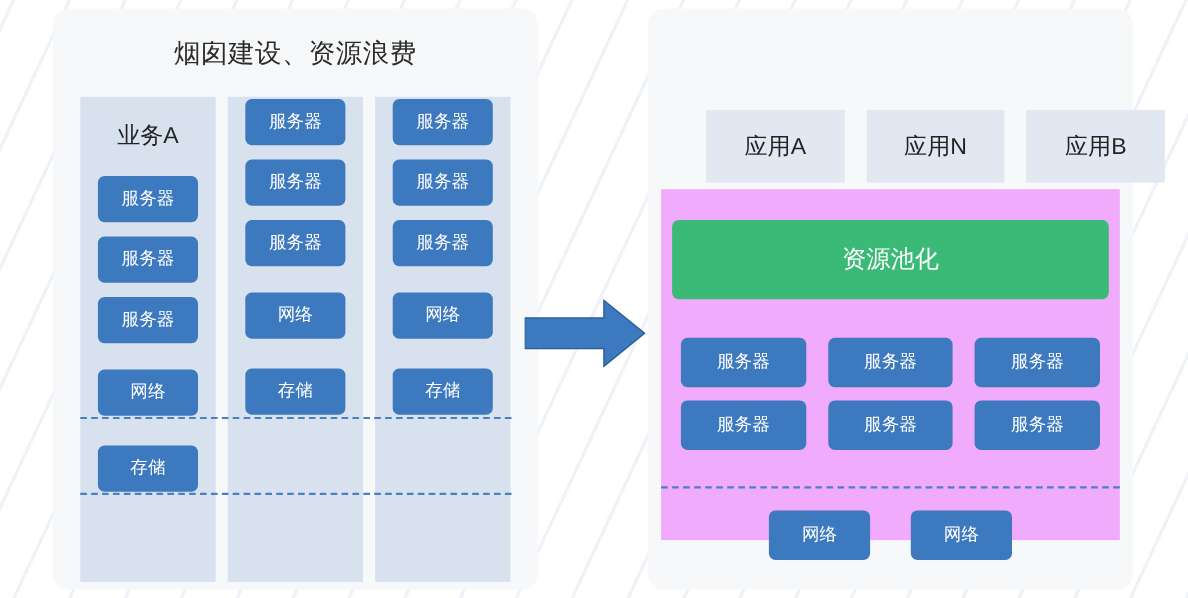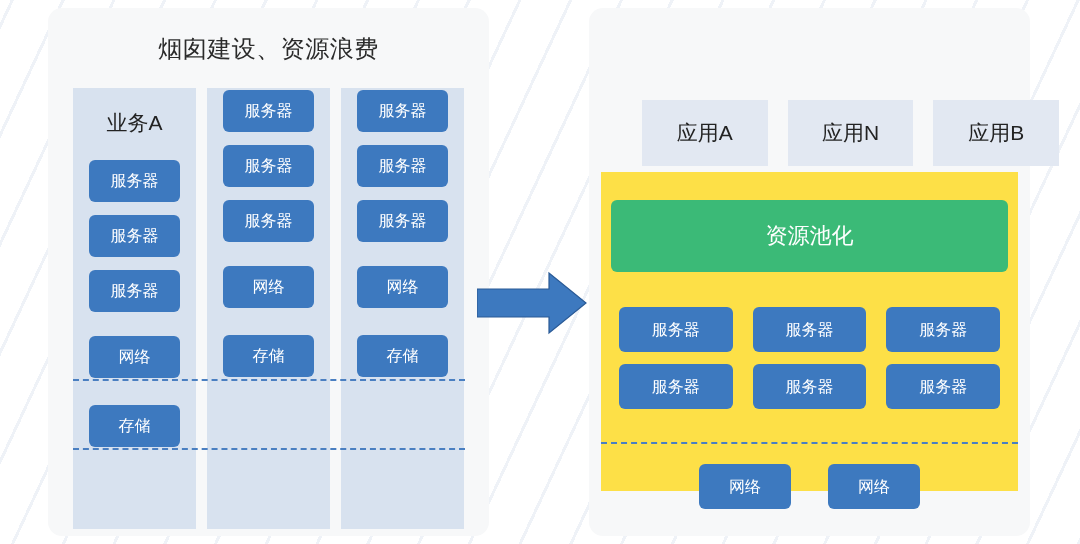--- a/index.html
+++ b/index.html
@@ -132,21 +132,21 @@
     font-size: 21px;
     color: #232323;
   }
 
   #pool-container {
     position: absolute;
     left: 12px;
     top: 164px;
     width: 397px;
     height: 319px;
-    background: #fde047;
+    background: #f0abfc;
     padding: 0 10px;
   }
   #resource-pool {
     margin: 28px 0 0 0;
     height: 72px;
     background: #3bba77;
     border-radius: 6px;
     color: #ffffff;
     display: flex;
     align-items: center;

